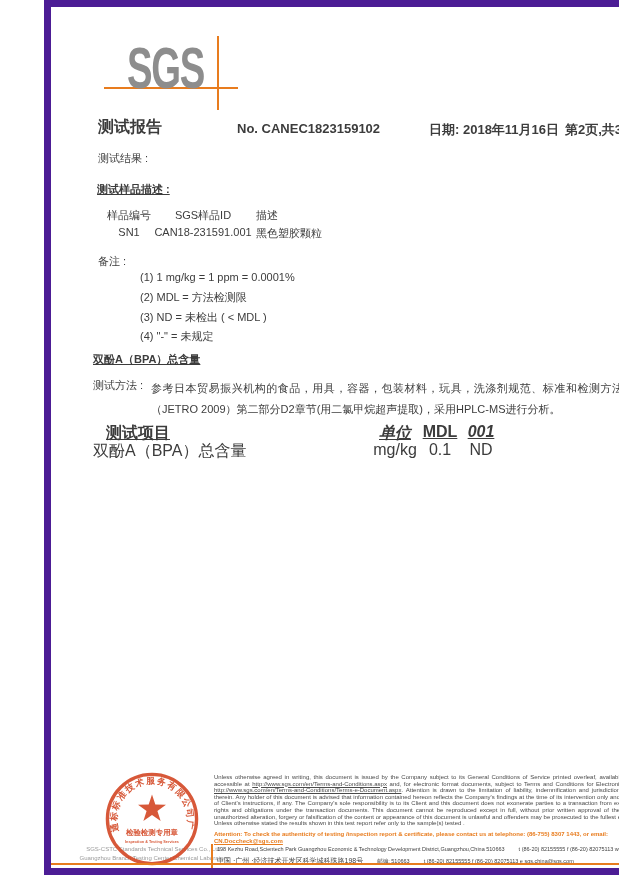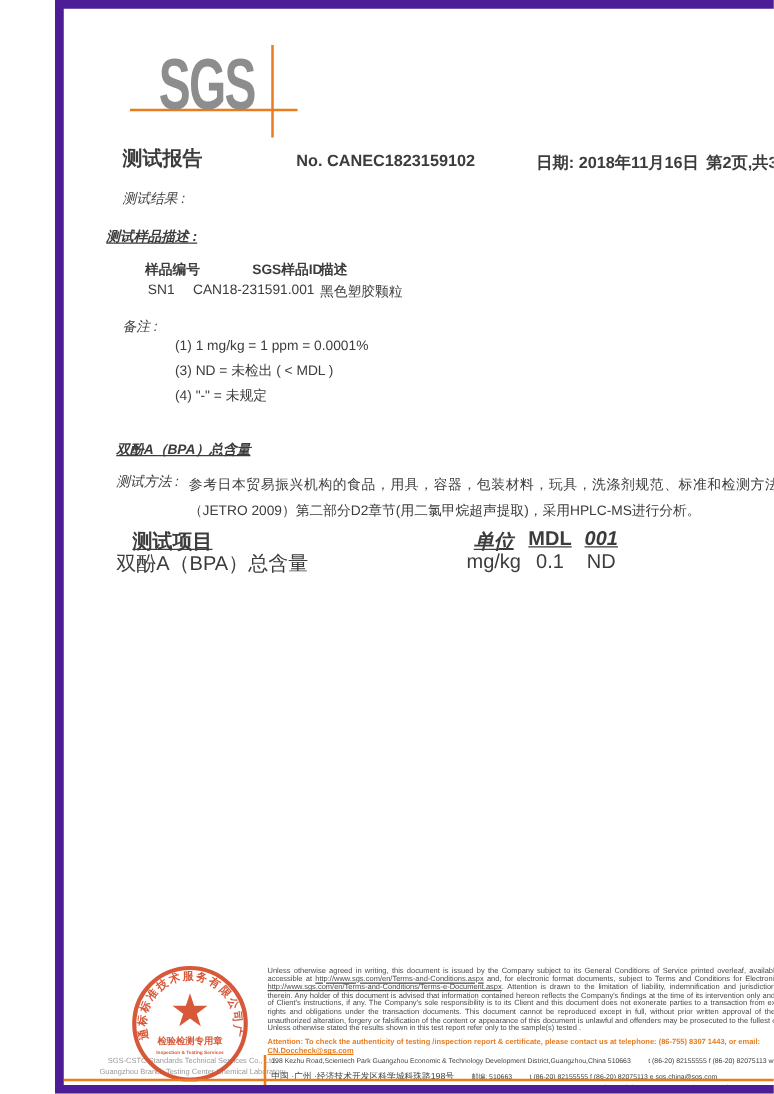--- a/index.html
+++ b/index.html
@@ -24,29 +24,29 @@
   }
   .logo-hline{position:absolute;left:53px;top:80px;width:134px;height:2px;background:var(--orange);}
   .logo-vline{position:absolute;left:166px;top:29px;width:2px;height:74px;background:var(--orange);}
   
   .doc-title{position:absolute;left:47px;top:110px;font-size:16px;font-weight:bold;}
   .hdr{position:absolute;top:114px;font-size:13px;font-weight:bold;color:#3c3c3c;}
   .report-no{left:186px;}
   .report-date{left:378px;}
   .page-info{left:514px;}
   
-  .lbl{position:absolute;font-size:11px;color:var(--ink);font-style:italic;}
+  .lbl{position:absolute;font-size:11px;color:var(--ink);}
   .u{text-decoration:underline;}
   .results-label{left:47px;top:144px;}
-  .sample-heading{left:34px;top:175px;font-weight:bold;text-decoration:underline;}
+  .sample-heading{left:46px;top:175px;font-weight:bold;text-decoration:underline;}
   .st-cell{position:absolute;font-size:11px;}
   .c1{left:47px;width:62px;text-align:center;}
   .c2{left:97px;width:110px;text-align:center;}
   .c3{left:205px;}
-  .st-head{top:201px;font-weight:bold;text-align:right;}
+  .st-head{top:201px;font-weight:normal;}
   .st-row{top:219px;}
   .notes-label{left:47px;top:247px;}
   .notes{position:absolute;left:89px;top:261px;font-size:11px;line-height:19.8px;list-style:none;}
   .analyte-heading{left:42px;top:345px;font-weight:bold;text-decoration:underline;font-size:11px;}
   .method-label{left:42px;top:371px;}
   .method-text{position:absolute;left:100px;top:371px;width:472px;font-size:11px;line-height:20.5px;text-align:justify;}
   
   .rt{position:absolute;font-size:16px;}
   .rt-head{top:416px;font-weight:bold;}
   .rt-vals{top:434px;}
@@ -108,20 +108,21 @@
   <span class="st-cell st-head c1">样品编号</span>
   <span class="st-cell st-head c2">SGS样品ID</span>
   <span class="st-cell st-head c3">描述</span>
   <span class="st-cell st-row c1">SN1</span>
   <span class="st-cell st-row c2">CAN18-231591.001</span>
   <span class="st-cell st-row c3">黑色塑胶颗粒</span>
 
   <span class="lbl notes-label">备注 :</span>
   <ul class="notes">
     <li>(1) 1 mg/kg = 1 ppm = 0.0001%</li>
+    <li>(2) MDL = 方法检测限</li>
     <li>(3) ND = 未检出 ( &lt; MDL )</li>
     <li>(4) "-" = 未规定</li>
   </ul>
 
   <span class="lbl analyte-heading">双酚A（BPA）总含量</span>
   <span class="lbl method-label">测试方法 :</span>
   <div class="method-text">参考日本贸易振兴机构的食品，用具，容器，包装材料，玩具，洗涤剂规范、标准和检测方法（JETRO 2009）第二部分D2章节(用二氯甲烷超声提取)，采用HPLC-MS进行分析。</div>
 
   <span class="rt rt-head rt-item-h">测试项目</span>
   <span class="rt rt-head rt-unit u it">单位</span>

